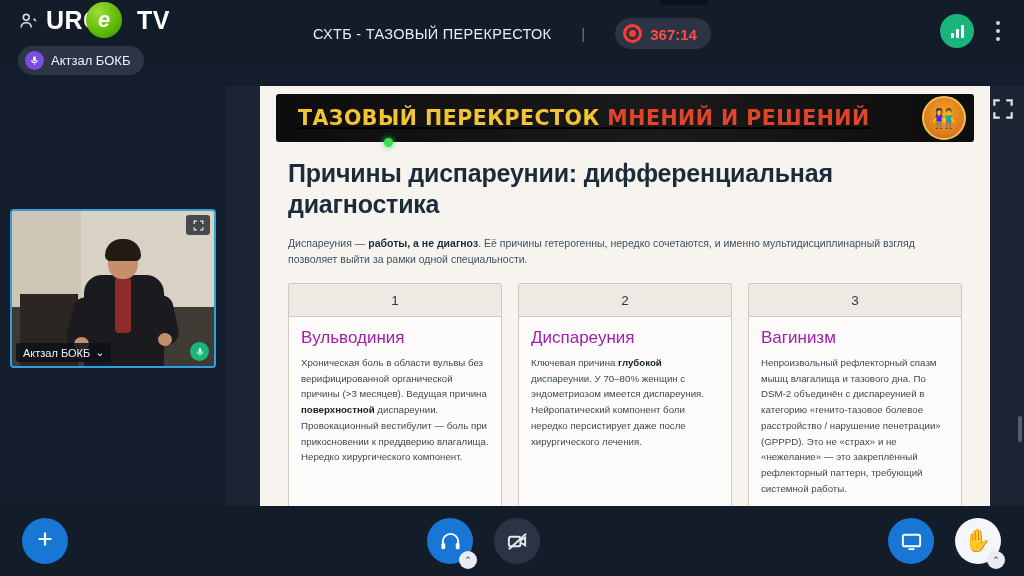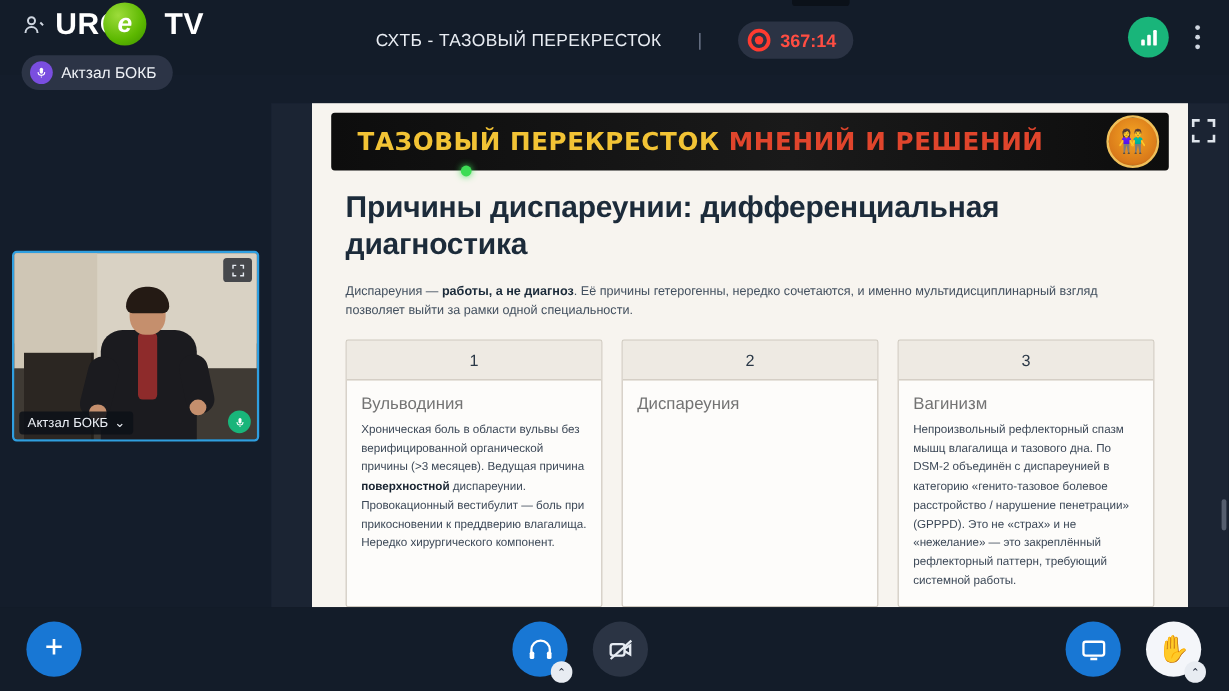--- a/index.html
+++ b/index.html
@@ -105,20 +105,21 @@
     margin: 8px 16px 0 16px;
     height: 48px;
     background: linear-gradient(90deg, #0d0d0d 0%, #1a1a1a 55%, #0d0d0d 100%);
     border-radius: 3px;
     display: flex; align-items: center;
   }
   .banner-text {
     margin-left: 22px;
     font-size: 20.5px; font-weight: bold; letter-spacing: .5px;
     font-family: "DejaVu Sans", sans-serif;
+    text-decoration: underline;
   }
   .banner-text .y { color: #f2c335; }
   .banner-text .r { color: #e0452c; }
   .banner-badge {
     position: absolute; right: 8px; top: 2px;
     width: 44px; height: 44px; border-radius: 50%;
     background: radial-gradient(circle at 50% 40%, #f5a623 0%, #d9791a 70%, #8a4510 100%);
     border: 2px solid #f0c05a;
     display: flex; align-items: center; justify-content: center;
     font-size: 19px; color: #2a1405;
@@ -150,21 +151,21 @@
     min-height: 205px;
     display: flex; flex-direction: column;
   }
   .card-num {
     height: 33px; background: #eeeae3;
     border-bottom: 1px solid #cfc9bf;
     display: flex; align-items: center; justify-content: center;
     font-size: 13.5px; color: #2a3847;
   }
   .card-body { padding: 11px 12px 12px 12px; }
-  .card-h { font-size: 14px; color: #737373; margin-bottom: 7px; }
+  .card-h { font-size: 17px; color: #a21caf; margin-bottom: 7px; }
   .card-p { font-size: 9.7px; color: #3c4857; line-height: 1.62; }
   .card-p b { color: #16212e; }
 
   .expand-btn {
     position: absolute; right: 8px; top: 10px;
     width: 26px; height: 26px; color: #dfe5ec;
   }
   .scroll-hint {
     position: absolute; right: 2px; top: 330px;
     width: 4px; height: 26px; background: #6d7787; border-radius: 2px; opacity: .7;
@@ -327,20 +328,23 @@
             <div class="card-p">
               <span>Хроническая боль в области вульвы без верифицированной органической причины (&gt;3 месяцев). Ведущая причина </span><b>поверхностной</b><span> диспареунии. Провокационный вестибулит — боль при прикосновении к преддверию влагалища. Нередко хирургического компонент.</span>
             </div>
           </div>
         </div>
 
         <div class="card">
           <div class="card-num">2</div>
           <div class="card-body">
             <div class="card-h">Диспареуния</div>
+            <div class="card-p">
+              <span>Ключевая причина </span><b>глубокой</b><span> диспареунии. У 70–80% женщин с эндометриозом имеется диспареуния. Нейропатический компонент боли нередко персистирует даже после хирургического лечения.</span>
+            </div>
           </div>
         </div>
 
         <div class="card">
           <div class="card-num">3</div>
           <div class="card-body">
             <div class="card-h">Вагинизм</div>
             <div class="card-p">
               <span>Непроизвольный рефлекторный спазм мышц влагалища и тазового дна. По DSM-2 объединён с диспареунией в категорию «генито-тазовое болевое расстройство / нарушение пенетрации» (GPPPD). Это не «страх» и не «нежелание» — это закреплённый рефлекторный паттерн, требующий системной работы.</span>
             </div>

